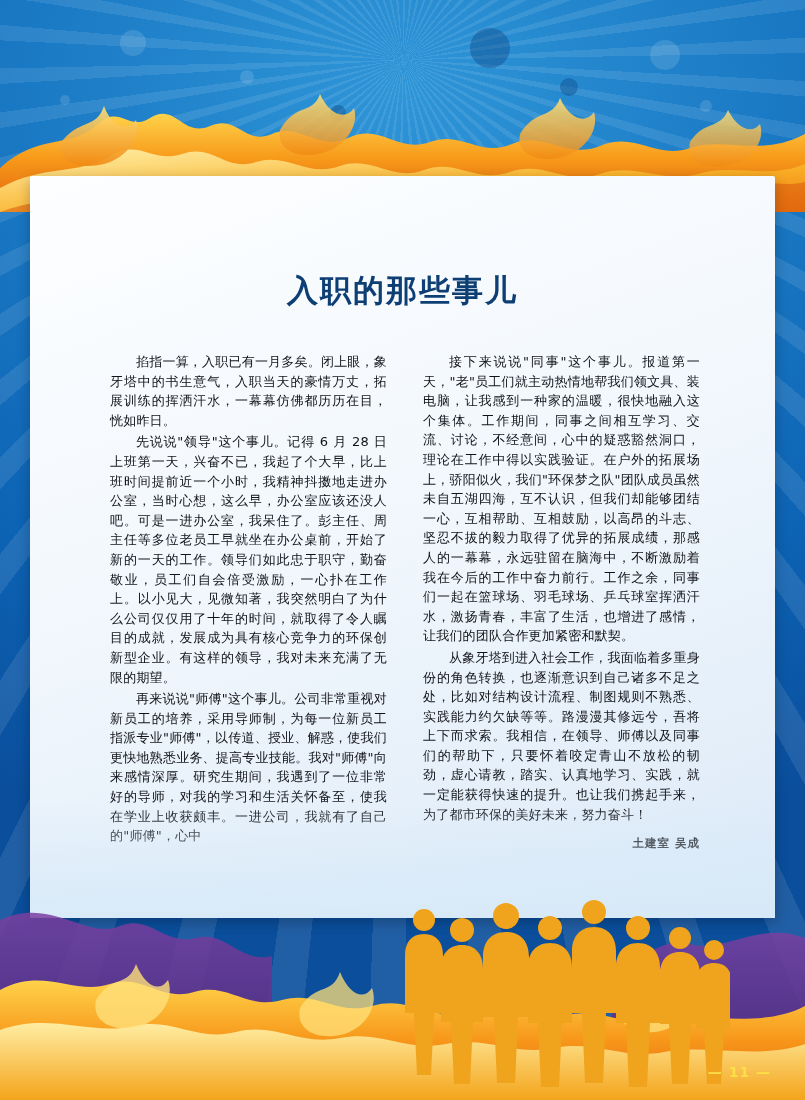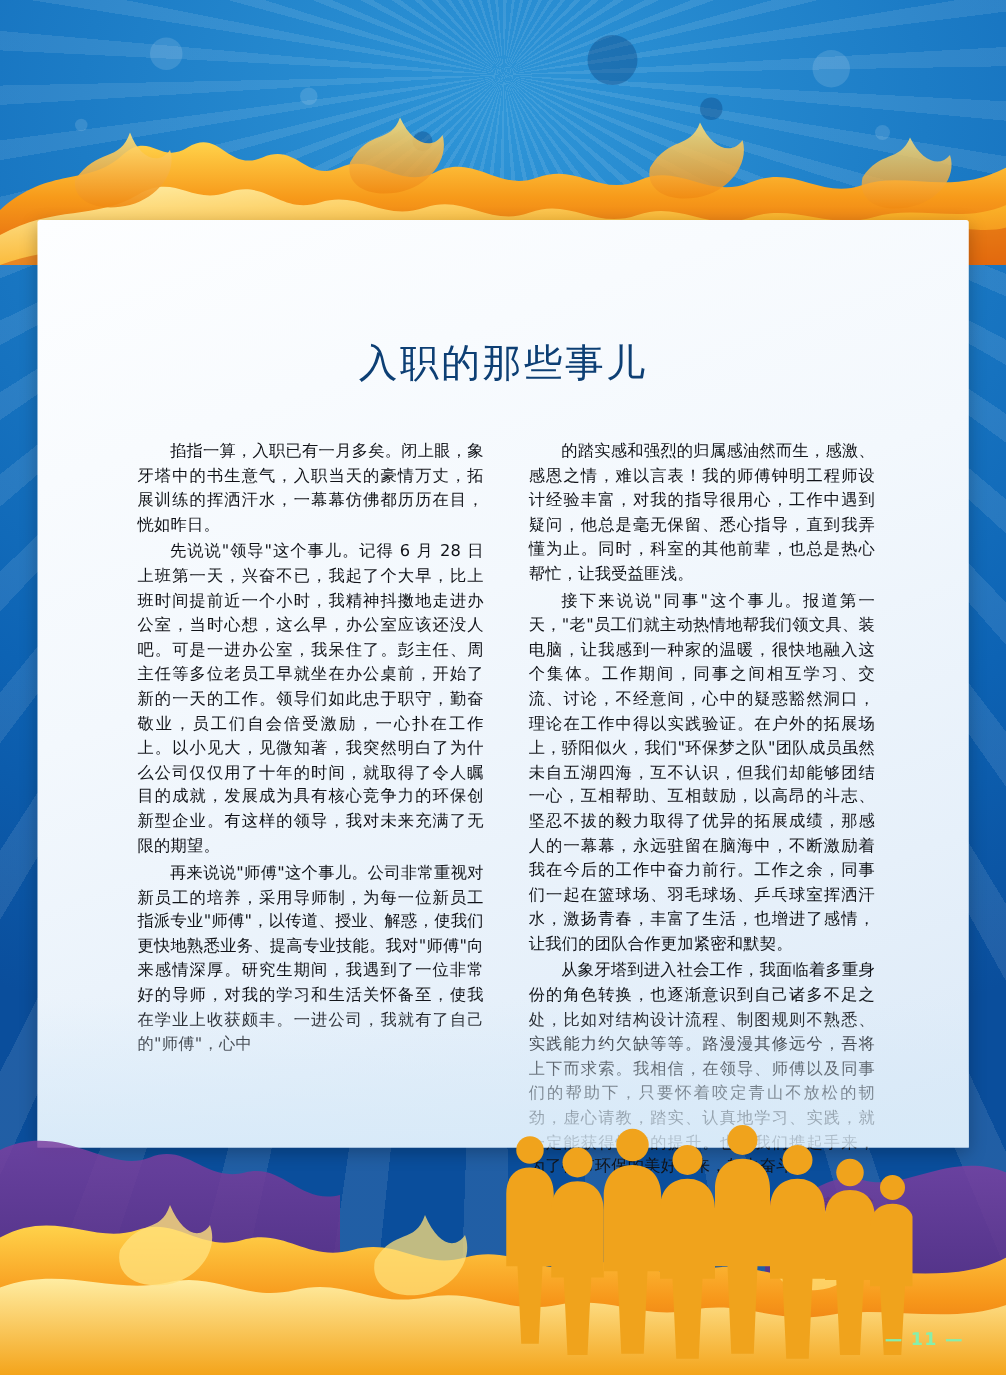--- a/index.html
+++ b/index.html
@@ -110,21 +110,21 @@
     pointer-events: none;
   }
   
   .article-title {
     position: absolute;
     left: 0;
     right: 0;
     top: 94px;
     text-align: center;
     font-family: "DejaVu Serif", "Liberation Serif", serif;
-    font-weight: normal;
+    font-weight: bold;
     font-size: 31px;
     color: #0d3f74;
     letter-spacing: 2px;
   }
   .columns {
     position: absolute;
     left: 80px;
     top: 176px;
     width: 590px;
     display: flex;
@@ -166,21 +166,21 @@
     width: 330px;
     height: 190px;
   }
   .page-number {
     position: absolute;
     right: 34px;
     bottom: 20px;
     font-family: "DejaVu Sans", "Liberation Sans", sans-serif;
     font-size: 14px;
     font-weight: bold;
-    color: #86efac;
+    color: #fde047;
     letter-spacing: 1px;
     margin-left: 32px;
   }
 </style>
 </head>
 <body>
 
 <div class="page">
 
   <div class="bg-base"></div>
@@ -228,21 +228,20 @@
 
     <div class="article-title">入职的那些事儿</div>
 
     <div class="columns">
       <div class="col">
         <p>掐指一算，入职已有一月多矣。闭上眼，象牙塔中的书生意气，入职当天的豪情万丈，拓展训练的挥洒汗水，一幕幕仿佛都历历在目，恍如昨日。</p>
         <p>先说说"领导"这个事儿。记得 6 月 28 日上班第一天，兴奋不已，我起了个大早，比上班时间提前近一个小时，我精神抖擞地走进办公室，当时心想，这么早，办公室应该还没人吧。可是一进办公室，我呆住了。彭主任、周主任等多位老员工早就坐在办公桌前，开始了新的一天的工作。领导们如此忠于职守，勤奋敬业，员工们自会倍受激励，一心扑在工作上。以小见大，见微知著，我突然明白了为什么公司仅仅用了十年的时间，就取得了令人瞩目的成就，发展成为具有核心竞争力的环保创新型企业。有这样的领导，我对未来充满了无限的期望。</p>
         <p>再来说说"师傅"这个事儿。公司非常重视对新员工的培养，采用导师制，为每一位新员工指派专业"师傅"，以传道、授业、解惑，使我们更快地熟悉业务、提高专业技能。我对"师傅"向来感情深厚。研究生期间，我遇到了一位非常好的导师，对我的学习和生活关怀备至，使我在学业上收获颇丰。一进公司，我就有了自己的"师傅"，心中</p>
       </div>
       <div class="col">
-        <p>的踏实感和强烈的归属感油然而生，感激、感恩之情，难以言表！我的师傅钟明工程师设计经验丰富，对我的指导很用心，工作中遇到疑问，他总是毫无保留、悉心指导，直到我弄懂为止。同时，科室的其他前辈，也总是热心帮忙，让我受益匪浅。</p>
         <p>接下来说说"同事"这个事儿。报道第一天，"老"员工们就主动热情地帮我们领文具、装电脑，让我感到一种家的温暖，很快地融入这个集体。工作期间，同事之间相互学习、交流、讨论，不经意间，心中的疑惑豁然洞口，理论在工作中得以实践验证。在户外的拓展场上，骄阳似火，我们"环保梦之队"团队成员虽然未自五湖四海，互不认识，但我们却能够团结一心，互相帮助、互相鼓励，以高昂的斗志、坚忍不拔的毅力取得了优异的拓展成绩，那感人的一幕幕，永远驻留在脑海中，不断激励着我在今后的工作中奋力前行。工作之余，同事们一起在篮球场、羽毛球场、乒乓球室挥洒汗水，激扬青春，丰富了生活，也增进了感情，让我们的团队合作更加紧密和默契。</p>
         <p>从象牙塔到进入社会工作，我面临着多重身份的角色转换，也逐渐意识到自己诸多不足之处，比如对结构设计流程、制图规则不熟悉、实践能力约欠缺等等。路漫漫其修远兮，吾将上下而求索。我相信，在领导、师傅以及同事们的帮助下，只要怀着咬定青山不放松的韧劲，虚心请教，踏实、认真地学习、实践，就一定能获得快速的提升。也让我们携起手来，为了都市环保的美好未来，努力奋斗！</p>
         <div class="signature">土建室 吴成</div>
       </div>
     </div>
   </div>
 
   <svg class="bottom-art" viewBox="0 0 805 220" preserveAspectRatio="none">
     <defs>
       <linearGradient id="bfl1" x1="0" y1="0" x2="0" y2="1">

